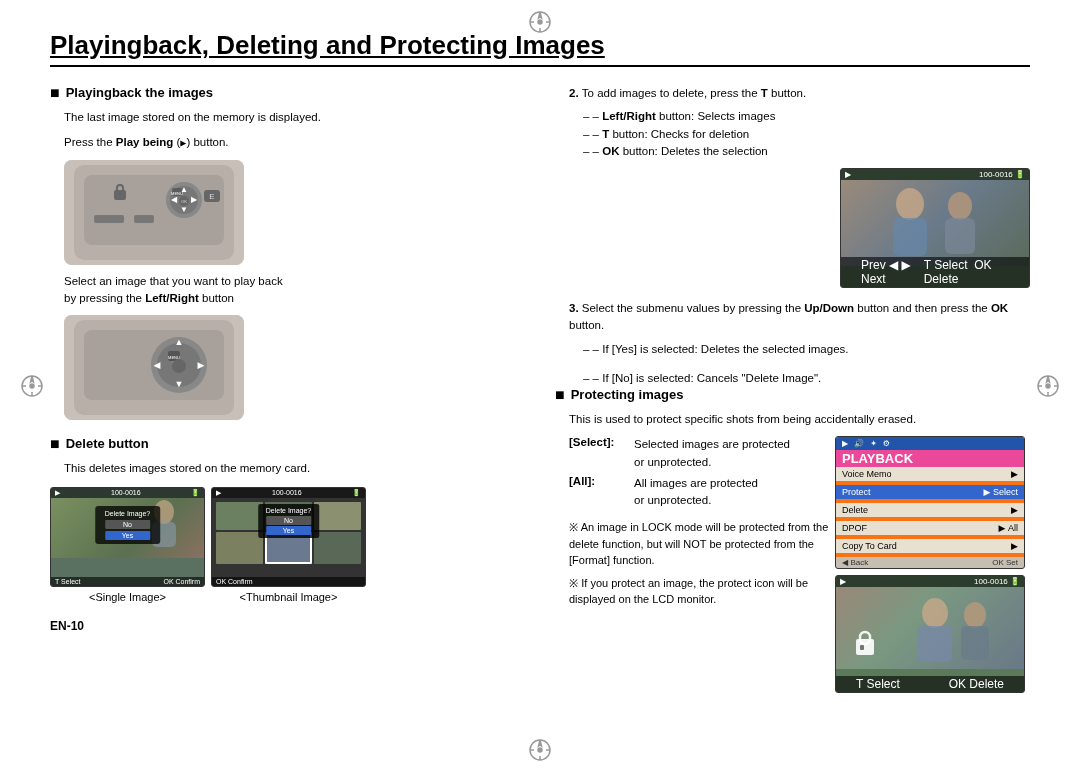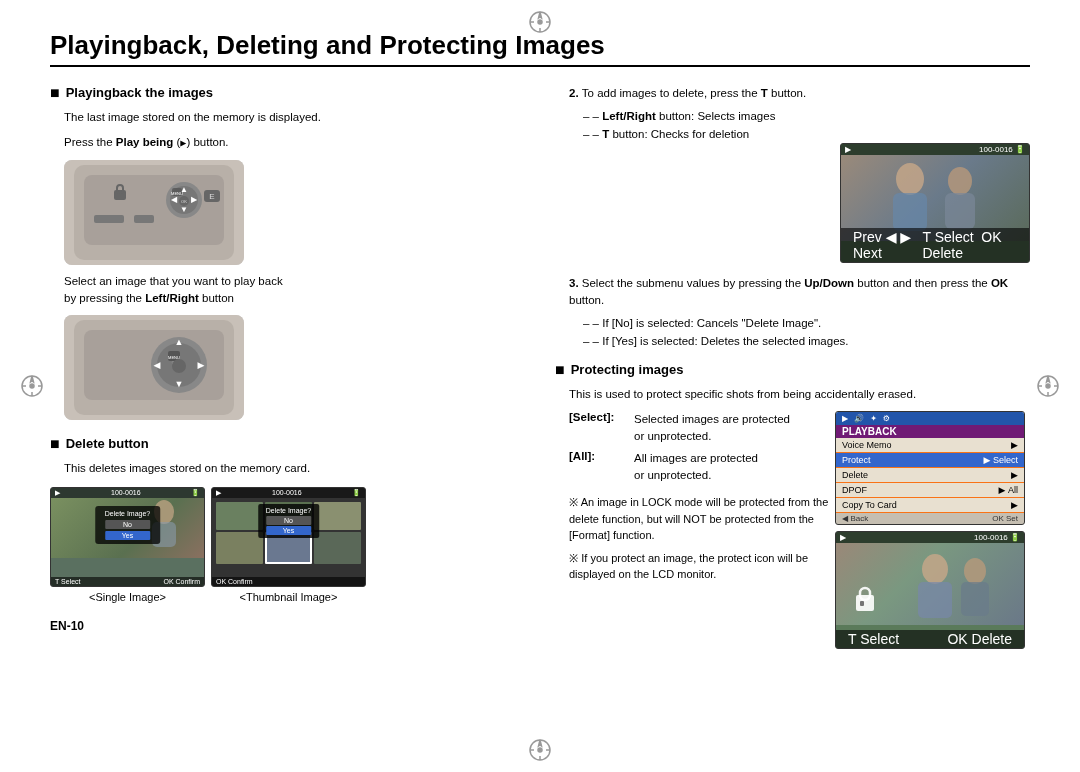--- a/index.html
+++ b/index.html
@@ -24,20 +24,21 @@
     }
     .compass-top { top: 10px; left: 50%; transform: translateX(-50%); }
     .compass-bottom { bottom: 10px; left: 50%; transform: translateX(-50%); }
     .compass-left { left: 20px; top: 50%; transform: translateY(-50%); }
     .compass-right { right: 20px; top: 50%; transform: translateY(-50%); }
     .compass svg { width: 24px; height: 24px; }
 
     h1 {
       font-size: 26px;
       font-weight: bold;
+      text-decoration: underline;
       margin-bottom: 18px;
       border-bottom: 2px solid #000;
       padding-bottom: 4px;
     }
     .two-col {
       display: flex;
       gap: 30px;
     }
     .left-col {
       width: 50%;
@@ -88,22 +89,22 @@
       padding: 1px 4px;
       display: flex;
       justify-content: space-between;
     }
     .cam-screen-footer {
       position: absolute;
       bottom: 0;
       left: 0; right: 0;
       background: rgba(0,0,0,0.6);
       color: #fff;
-      font-size: 14px;
-      padding: 1px 12px;
+      font-size: 12px;
+      padding: 1px 20px;
       display: flex;
       justify-content: space-between;
     }
     .cam-person {
       width: 100%;
       height: calc(100% - 32px);
       background: linear-gradient(135deg, #7a9a7a 0%, #4a6a4a 50%, #8a6a5a 100%);
       display: flex;
       align-items: center;
       justify-content: center;
@@ -123,31 +124,31 @@
     }
     .menu-header {
       background: #2255aa;
       color: #fff;
       padding: 2px 6px;
       display: flex;
       gap: 6px;
       font-size: 8px;
     }
     .menu-title {
-      background: #701a75;
+      background: #ec4899;
       color: #fff;
       padding: 1px 6px;
-      font-size: 10px;
+      font-size: 13px;
       font-weight: bold;
     }
     .menu-item {
       display: flex;
       justify-content: space-between;
       padding: 2px 6px;
-      border-bottom: 1px solid #f97316;
+      border-bottom: 4px solid #f97316;
       align-items: center;
     }
     .menu-item.selected {
       background: #3366cc;
       color: #fff;
     }
     .menu-footer {
       background: rgba(0,0,0,0.15);
       padding: 1px 6px;
       font-size: 8px;
@@ -468,20 +469,21 @@
       <p class="page-num">EN-10</p>
     </div>
 
     <div class="right-col">
 
       <p class="num-item">
         <strong>2.</strong>&nbsp;To add images to delete, press the <strong>T</strong> button.
       </p>
       <div class="dash-item">– <strong>Left/Right</strong> button: Selects images</div>
       <div class="dash-item">– <strong>T</strong> button: Checks for deletion</div>
+      <div class="dash-item" style="margin-bottom:8px;">– <strong>OK</strong> button: Deletes the selection</div>
 
       <div style="display:flex;justify-content:flex-end;margin-bottom:8px;">
         <div class="cam-screen">
           <div class="cam-screen-header">
             <span>▶</span>
             <span>100-0016 🔋</span>
           </div>
           <div class="cam-person cam-person2">
             <svg width="160" height="78" viewBox="0 0 160 78">
 
@@ -494,22 +496,22 @@
           <div class="cam-screen-footer">
             <span>Prev ◀ ▶ Next</span>
             <span>T Select&nbsp;&nbsp;OK Delete</span>
           </div>
         </div>
       </div>
 
       <p class="num-item">
         <strong>3.</strong>&nbsp;Select the submenu values by pressing the <strong>Up/Down</strong> button and then press the <strong>OK</strong> button.
       </p>
+      <div class="dash-item" style="margin-bottom:12px;">– If [Yes] is selected: Deletes the selected images.</div>
       <div class="dash-item">– If [No] is selected: Cancels "Delete Image".</div>
-      <div class="dash-item" style="margin-bottom:12px;">– If [Yes] is selected: Deletes the selected images.</div>
 
       <div class="section-gap">
         <div class="section-header">
           <span class="bullet">■</span>
           <span>Protecting images</span>
         </div>
         <p class="body-text">This is used to protect specific shots from being accidentally erased.</p>
 
         <div style="display:flex;align-items:flex-start;">
           <div style="flex:1;">

